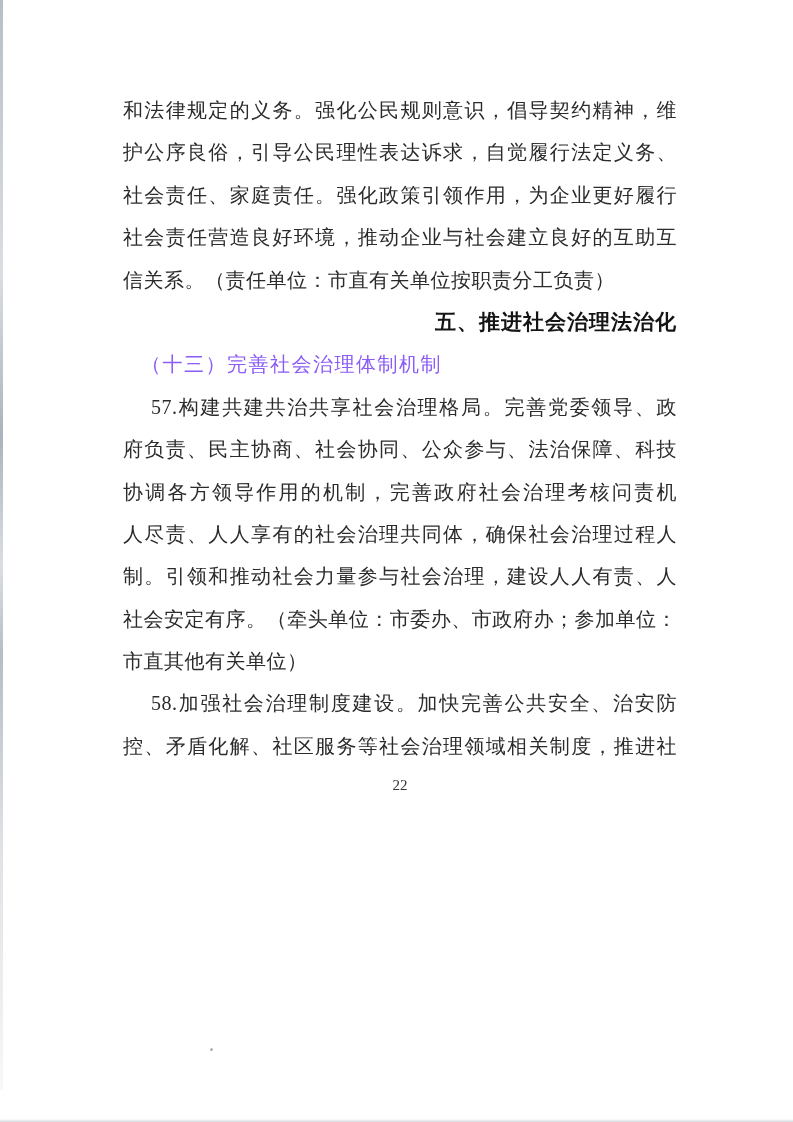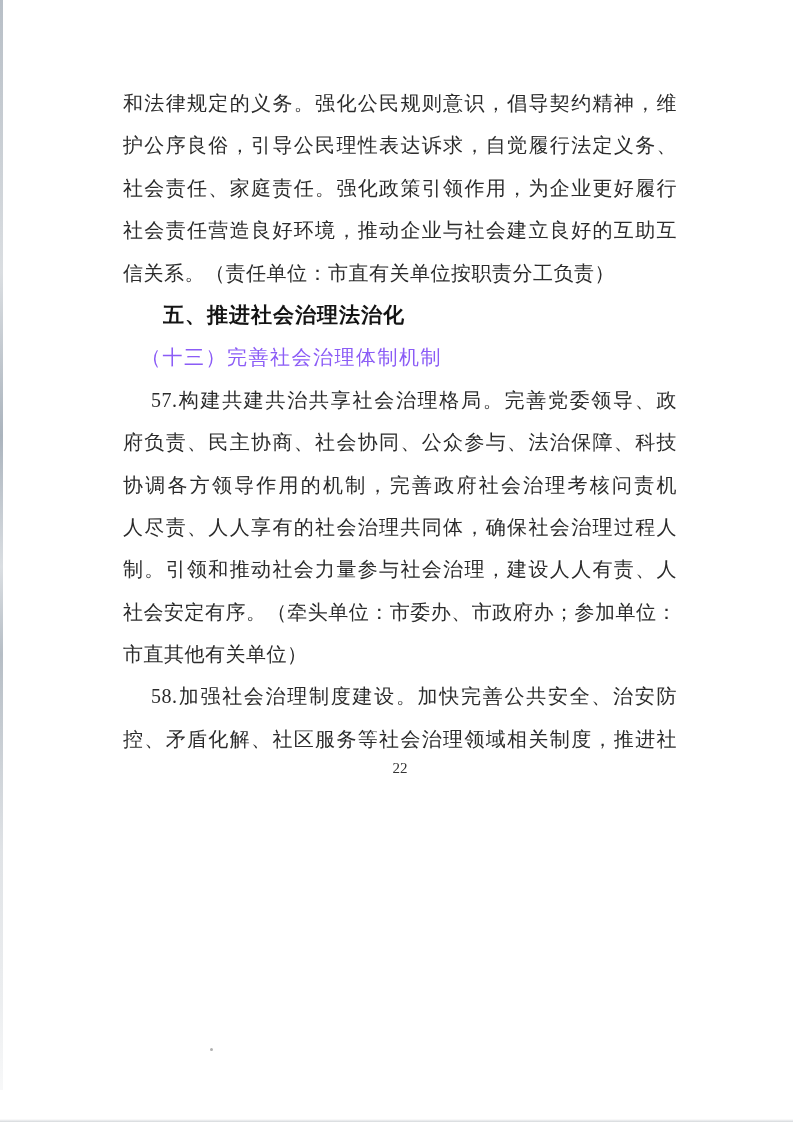--- a/index.html
+++ b/index.html
@@ -14,21 +14,21 @@
     position: relative;
     width: 793px;
     height: 1122px;
     background: #ffffff;
     font-family: "Liberation Serif", serif;
     color: #2b2b2b;
   }
   .content {
     position: absolute;
     left: 123px;
-    top: 82px;
+    top: 89px;
     width: 554px;
   }
   .ln {
     display: block;
     height: 42.4px;
     line-height: 42.4px;
     font-size: 20px;
     letter-spacing: 0.5px;
     white-space: nowrap;
     color: #2b2b2b;
@@ -45,28 +45,30 @@
   .ind {
     text-indent: 28px;
   }
   .heading {
     font-family: "Liberation Sans", sans-serif;
     font-weight: bold;
     color: #141414;
     font-size: 21px;
     text-indent: 40px;
     letter-spacing: 1px;
+    text-align: right;
   }
   .sub {
     text-indent: 18px;
     letter-spacing: 1.5px;
     color: #8b5cf6;
   }
   .pageno {
     display: block;
+    margin-top: 10px;
     text-align: center;
     font-family: "Liberation Serif", serif;
     font-size: 15px;
     color: #333333;
     letter-spacing: 0;
   }
   .edge-line {
     position: absolute;
     left: 0;
     top: 0;

